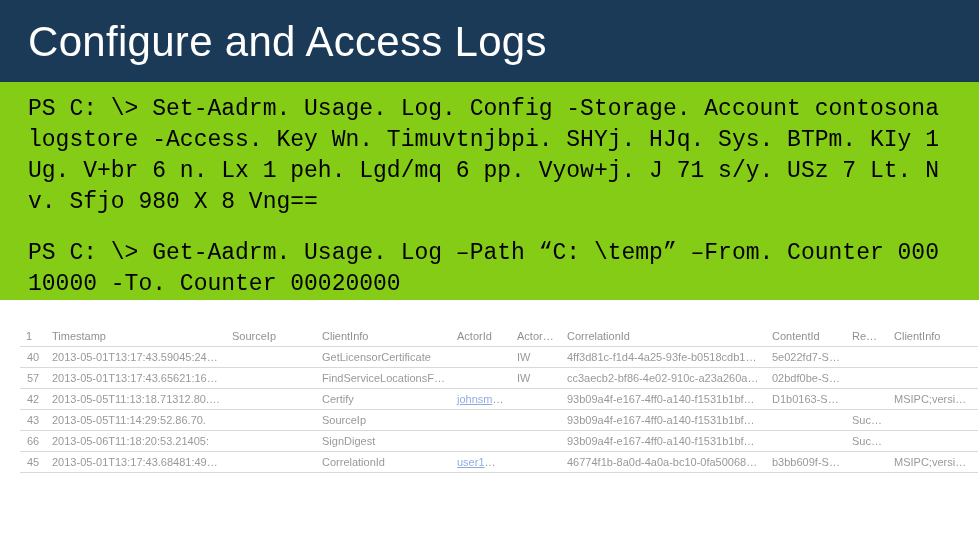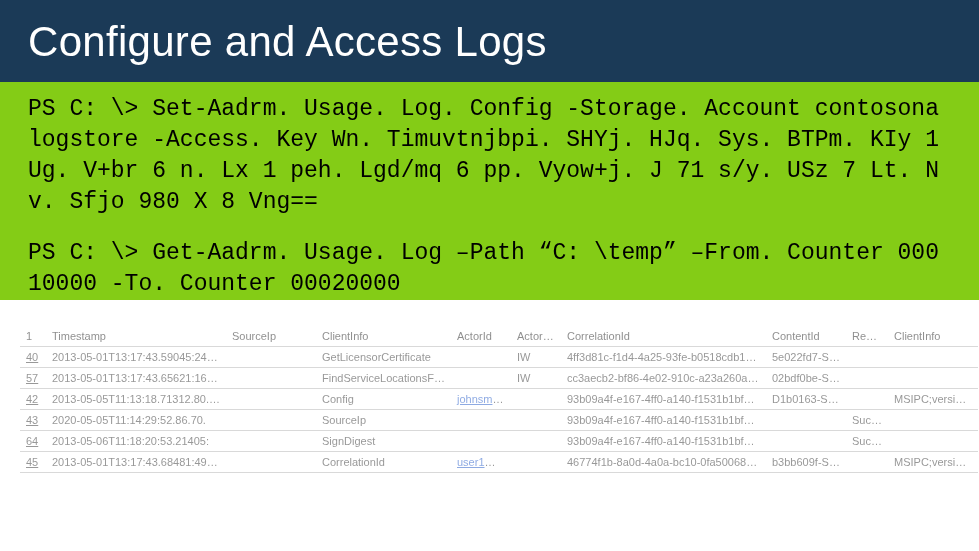--- a/index.html
+++ b/index.html
@@ -8,21 +8,21 @@
   .title-bar { background: #1b3a57; color: #fff; padding: 18px 28px 16px 28px; }
   .title-bar h1 { font-size: 42px; font-weight: 300; letter-spacing: 0.3px; }
   .content { flex: 1; background: #84cc16; padding: 12px 28px 0 28px; }
   .code-block { font-family: Consolas, "Courier New", monospace; font-size: 23px; line-height: 1.35; color: #000; word-break: break-all; white-space: pre-wrap; }
   .code-block + .code-block { margin-top: 20px; }
   .gap { height: 40px; }
   .table-wrap { padding: 0 20px 0 20px; }
   table { width: 100%; border-collapse: collapse; table-layout: fixed; font-family: "Segoe UI", sans-serif; font-size: 11px; color: #444; opacity: 0.55; }
   thead td, tbody td { border-bottom: 1px solid #bbb; padding: 4px 6px; white-space: nowrap; overflow: hidden; text-overflow: ellipsis; }
   thead td { font-weight: 400; color: #333; }
-  tbody tr td:first-child { text-align: left; text-decoration: underline; }
+  tbody tr td:first-child { text-align: center; }
   thead tr td:first-child { text-align: left; }
   .col-idx   { width: 26px; }
   .col-ts    { width: 180px; }
   .col-ip    { width: 90px; }
   .col-req   { width: 135px; }
   .col-actor { width: 60px; }
   .col-atype { width: 50px; }
   .col-corr  { width: 205px; }
   .col-cid   { width: 80px; }
   .col-res   { width: 42px; }
@@ -95,42 +95,42 @@
           <td>IW</td>
           <td>cc3aecb2-bf86-4e02-910c-a23a260af258</td>
           <td>02bdf0be-Success</td>
           <td></td>
           <td></td>
         </tr>
         <tr>
           <td>42</td>
           <td>2013-05-05T11:13:18.71312.80.50:247.222.10.93</td>
           <td></td>
-          <td>Config</td>
+          <td>Certify</td>
           <td><a class="user" href="#">johnsmith@</a></td>
           <td></td>
           <td>93b09a4f-e167-4ff0-a140-f1531b1bf072</td>
           <td>D1b0163-Success</td>
           <td></td>
           <td>MSIPC;version=1.0.621.1/63;AppName=P0</td>
         </tr>
         <tr>
           <td>43</td>
-          <td>2020-05-05T11:14:29:52.86.70.</td>
+          <td>2013-05-05T11:14:29:52.86.70.</td>
           <td></td>
           <td>SourceIp</td>
           <td></td>
           <td></td>
           <td>93b09a4f-e167-4ff0-a140-f1531b1bf072</td>
           <td></td>
           <td>Success</td>
           <td></td>
         </tr>
         <tr>
-          <td>64</td>
+          <td>66</td>
           <td>2013-05-06T11:18:20:53.21405:</td>
           <td></td>
           <td>SignDigest</td>
           <td></td>
           <td></td>
           <td>93b09a4f-e167-4ff0-a140-f1531b1bf072</td>
           <td></td>
           <td>Success</td>
           <td></td>
         </tr>

